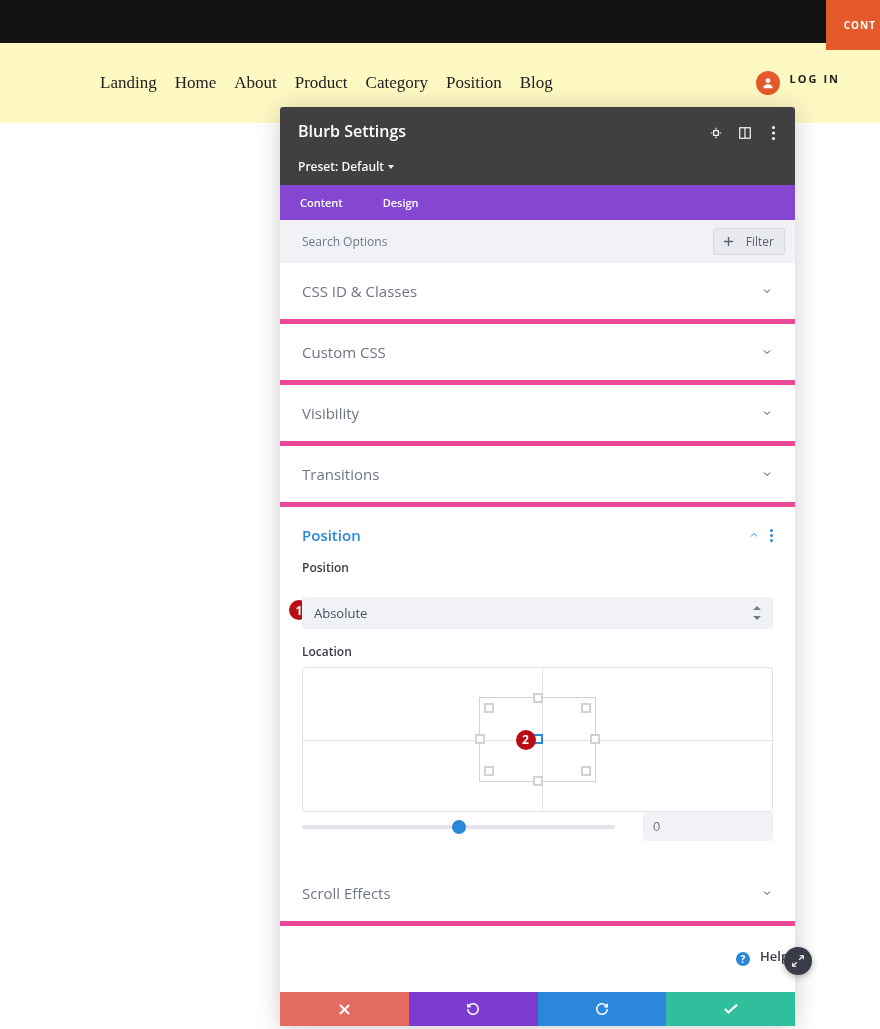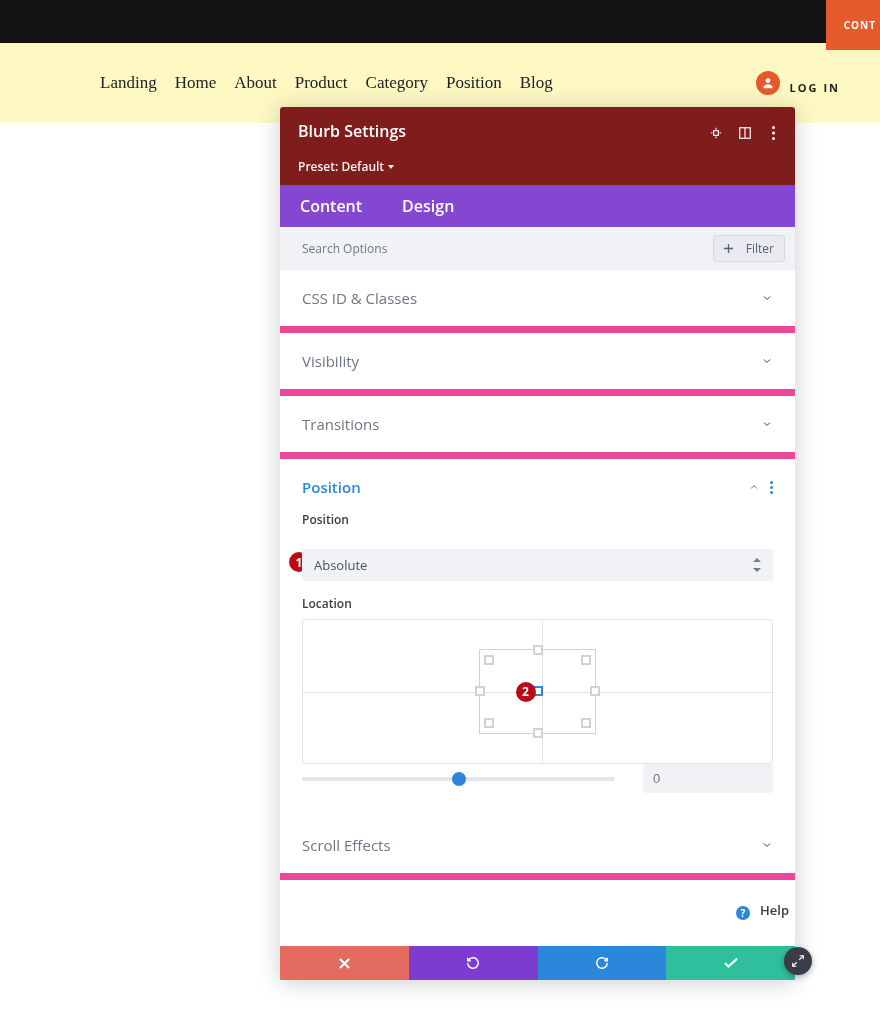--- a/index.html
+++ b/index.html
@@ -4,42 +4,42 @@
 <style>
   * { box-sizing: border-box; margin: 0; padding: 0; }
   body { font-family: "Open Sans", -apple-system, Helvetica, Arial, sans-serif; background: #fff; width: 880px; height: 1029px; position: relative; overflow: hidden; }
 
   .topbar { height: 43px; background: #131313; position: relative; }
   .contact-btn { position: absolute; top: 0; right: 0; height: 50px; background: #e55a2b; color: #fff; font-size: 10px; font-weight: 700; letter-spacing: 1px; display: flex; align-items: center; padding: 0 4px 0 18px; }
 
   .navbar { height: 80px; background: #fef9c3; display: flex; align-items: center; padding: 0 40px 0 100px; justify-content: space-between; }
   .nav-links { display: flex; gap: 18px; font-family: Georgia, "Times New Roman", serif; font-size: 17px; color: #222; }
   .nav-links span { cursor: pointer; }
-  .login-wrap { display: flex; align-items: flex-end; gap: 10px; }
+  .login-wrap { display: flex; align-items: flex-start; gap: 10px; }
   .login-avatar { width: 24px; height: 24px; border-radius: 50%; background: #e55a2b; display: flex; align-items: center; justify-content: center; }
   .login-txt { font-size: 11px; font-weight: 700; letter-spacing: 2px; color: #222; }
 
   .panel { position: absolute; left: 280px; top: 107px; width: 515px; background: #fff; box-shadow: 0 2px 25px rgba(0,0,0,0.2); border-radius: 3px 3px 0 0; overflow: hidden; }
 
-  .panel-head { background: #7f1d1d; color: #fff; padding: 13px 18px 10px; position: relative; }
+  .panel-head { background: #404040; color: #fff; padding: 13px 18px 10px; position: relative; }
   .panel-title { font-size: 16px; font-weight: 600; }
   .panel-preset { font-size: 12px; font-weight: 600; margin-top: 16px; opacity: 0.95; }
   .panel-preset::after { content: ""; display: inline-block; border-left: 3px solid transparent; border-right: 3px solid transparent; border-top: 4px solid #fff; margin-left: 4px; vertical-align: 2px; }
   .head-icons { position: absolute; right: 14px; top: 18px; display: flex; gap: 14px; align-items: center; }
   .head-ic { width: 15px; height: 15px; cursor: pointer; display: flex; align-items: center; justify-content: center; }
 
   .tabs { background: #8547d1; display: flex; }
-  .tab { padding: 10px 20px; color: #fff; font-size: 16px; font-weight: 600; cursor: pointer; }
+  .tab { padding: 10px 20px; color: #fff; font-size: 11px; font-weight: 600; cursor: pointer; }
   .tab.active { background: #9b5de0; }
 
   .search-row { background: #f0f2f6; display: flex; align-items: center; justify-content: space-between; padding: 8px 10px 8px 22px; }
   .search-txt { font-size: 12px; color: #71788a; }
   .filter-btn { background: #e8eaef; border: 1px solid #d6d9e0; border-radius: 3px; padding: 4px 10px; font-size: 12px; color: #5a6070; display: flex; align-items: center; gap: 13px; cursor: pointer; }
 
-  .acc { padding: 18px 22px; border-bottom: 7px solid #ec4899; display: flex; justify-content: space-between; align-items: center; cursor: pointer; }
+  .acc { padding: 18px 22px; border-bottom: 5px solid #ec4899; display: flex; justify-content: space-between; align-items: center; cursor: pointer; }
   .acc-title { color: #6f7585; font-size: 15px; }
   .chev { width: 12px; height: 12px; }
 
   .section-open { padding: 18px 22px 24px; }
   .pos-head { display: flex; justify-content: space-between; align-items: center; margin-bottom: 10px; }
   .pos-title { color: #2b87da; font-size: 15px; font-weight: 600; }
   .pos-icons { display: flex; gap: 10px; align-items: center; color: #2b87da; }
 
   .field-label { color: #3a3d47; font-size: 12px; font-weight: 600; margin-bottom: 7px; margin-top: 14px; }
   .field-label:first-of-type { margin-top: 0; }
@@ -142,20 +142,26 @@
       <svg width="9" height="9" viewBox="0 0 10 10" stroke="#5a6070" stroke-width="1.5">
           <line x1="5" y1="0" x2="5" y2="10"></line>
           <line x1="0" y1="5" x2="10" y2="5"></line>
         </svg>
       <span>Filter</span>
     </div>
   </div>
 
   <div class="acc">
     <span class="acc-title">CSS ID &amp; Classes</span>
+    <svg class="chev" viewBox="0 0 24 24" fill="none" stroke="#3a3d47" stroke-width="2">
+        <polyline points="6 9 12 15 18 9"></polyline>
+      </svg>
+  </div>
+  <div class="acc">
+    <span class="acc-title">Custom CSS</span>
     <svg class="chev" viewBox="0 0 24 24" fill="none" stroke="#3a3d47" stroke-width="2">
         <polyline points="6 9 12 15 18 9"></polyline>
       </svg>
   </div>
   <div class="acc">
     <span class="acc-title">Visibility</span>
     <svg class="chev" viewBox="0 0 24 24" fill="none" stroke="#3a3d47" stroke-width="2">
         <polyline points="6 9 12 15 18 9"></polyline>
       </svg>
   </div>

